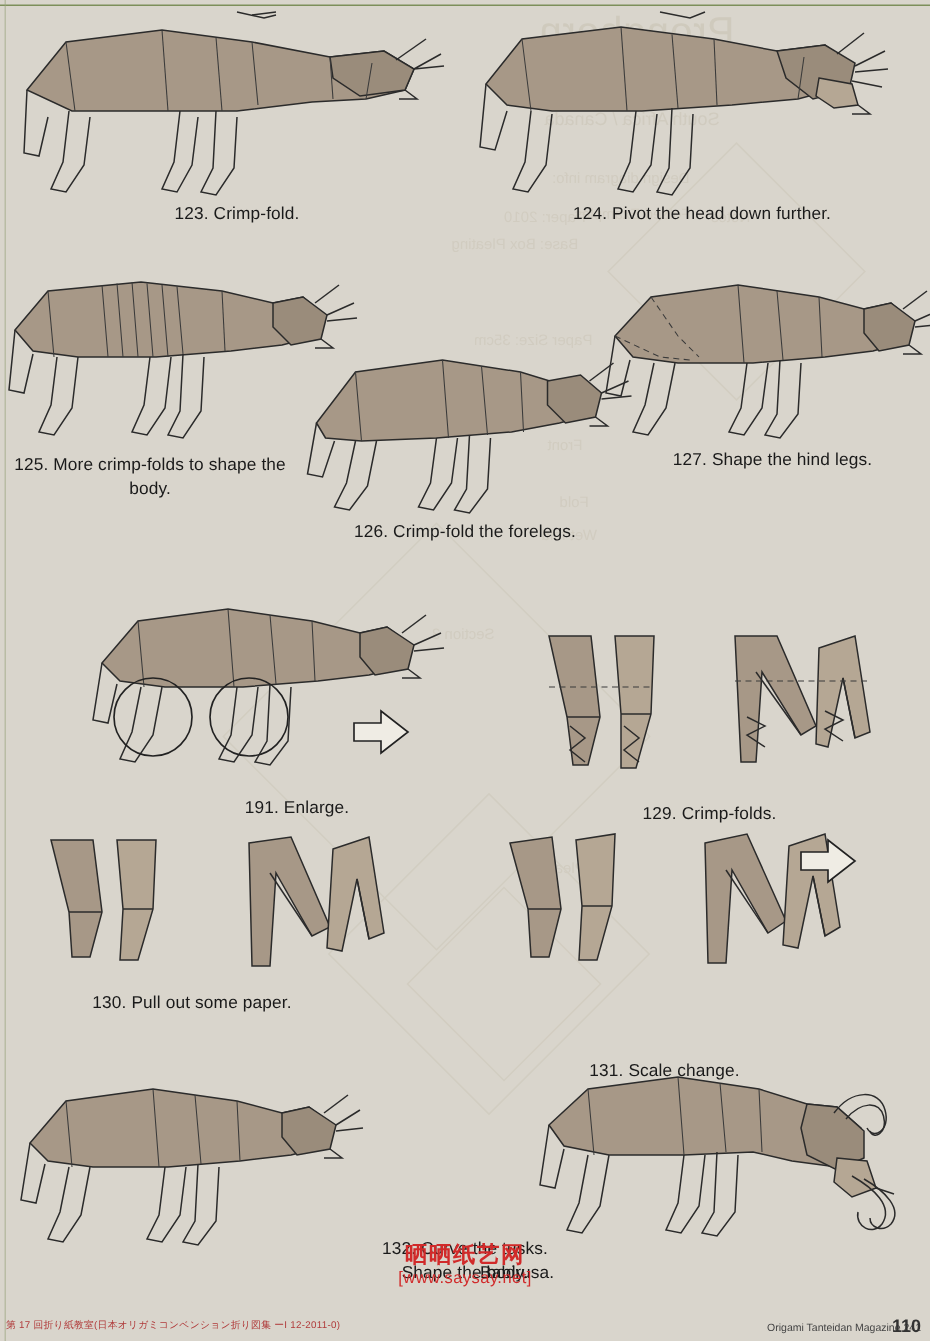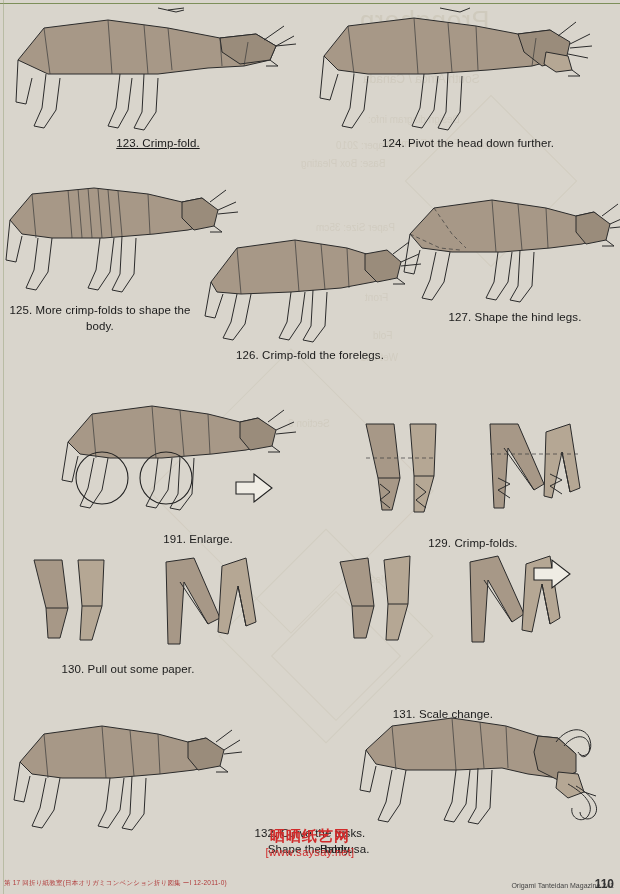--- a/index.html
+++ b/index.html
@@ -183,21 +183,21 @@
       <path class="ln-thin" d="M160,20 L164,62"></path>
       <path class="ln-thin" d="M36,20 L42,66"></path>
       <path class="ln-thin" d="M212,30 L214,58"></path>
       <path class="ln" d="M268,38 L286,28 M268,38 L288,36"></path>
       <path class="ln" d="M256,32 L276,18"></path>
       <path class="ln" d="M262,52 L270,58 L258,58"></path>
       <path class="ln-thin" d="M236,58 L240,34"></path>
       <path class="ln" d="M150,0 L168,4 L176,2"></path>
       <path class="ln" d="M160,2 L176,0"></path>
     </svg>
-    <div class="caption" style="left:60px; top:128px; width:180px;text-decoration:underline;">123.  Crimp-fold.</div>
+    <div class="caption" style="left:60px; top:128px; width:180px;">123.  Crimp-fold.</div>
   </div>
 
   <div class="step" style="left:318px; top:8px;">
     <svg width="290" height="125" viewBox="0 0 290 125">
       <path class="fill-body" d="M6,48 L30,18 L96,10 L158,18 L200,26 L232,22 L248,34 L244,50 L214,58 L170,62 L110,66 L50,66 L20,62 Z"></path>
       <path class="fill-dark" d="M200,26 L232,22 L252,34 L248,52 L224,58 L206,44 Z"></path>
       <path class="fill-light" d="M228,44 L250,48 L254,62 L238,64 L226,56 Z"></path>
       <path class="ln" d="M6,48 L2,90 L12,92 L20,66"></path>
       <path class="ln" d="M36,66 L32,100 L24,118 L34,120 L46,102 L50,68"></path>
       <path class="ln" d="M106,66 L102,100 L94,118 L104,120 L116,102 L120,68"></path>
@@ -244,21 +244,21 @@
       <path class="ln" d="M96,62 L92,92 L84,108 L94,110 L106,92 L110,62"></path>
       <path class="ln" d="M118,60 L116,96 L108,110 L118,112 L130,96 L132,62"></path>
       <path class="ln-thin" d="M100,10 L104,62 M126,14 L130,60 M152,18 L154,58 M42,18 L46,64"></path>
       <path class="ln" d="M206,32 L224,24 M206,36 L226,34"></path>
       <path class="ln" d="M198,24 L214,12"></path>
       <path class="ln" d="M202,48 L210,54 L198,54"></path>
     </svg>
     <div class="caption" style="left:5px; top:118px; width:220px;">126.  Crimp-fold the forelegs.</div>
   </div>
 
-  <div class="step" style="left:400px; top:192px;">
+  <div class="step" style="left:400px; top:182px;">
     <svg width="215" height="115" viewBox="0 0 215 115">
       <path class="fill-body" d="M10,42 L34,16 L92,8 L146,16 L176,24 L194,20 L208,32 L204,46 L182,52 L150,56 L102,60 L52,60 L22,56 Z"></path>
       <path class="fill-dark" d="M176,24 L194,20 L210,32 L206,48 L186,52 L176,40 Z"></path>
       <path class="ln" d="M10,42 L4,80 L14,82 L20,58"></path>
       <path class="ln" d="M36,60 L30,88 L22,106 L32,108 L44,90 L50,60"></path>
       <path class="ln" d="M98,60 L94,90 L86,106 L96,108 L108,90 L112,60"></path>
       <path class="ln" d="M120,58 L118,94 L110,108 L120,110 L132,94 L134,60"></path>
       <path class="ln-dash" d="M10,42 L40,56 L60,58"></path>
       <path class="ln-dash" d="M34,16 L52,42 L66,56"></path>
       <path class="ln-thin" d="M92,8 L96,60 M118,12 L122,58 M146,16 L148,56"></path>

